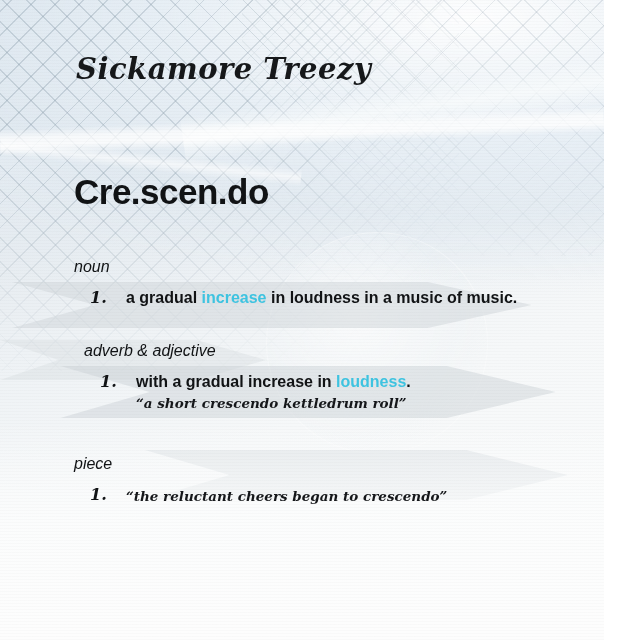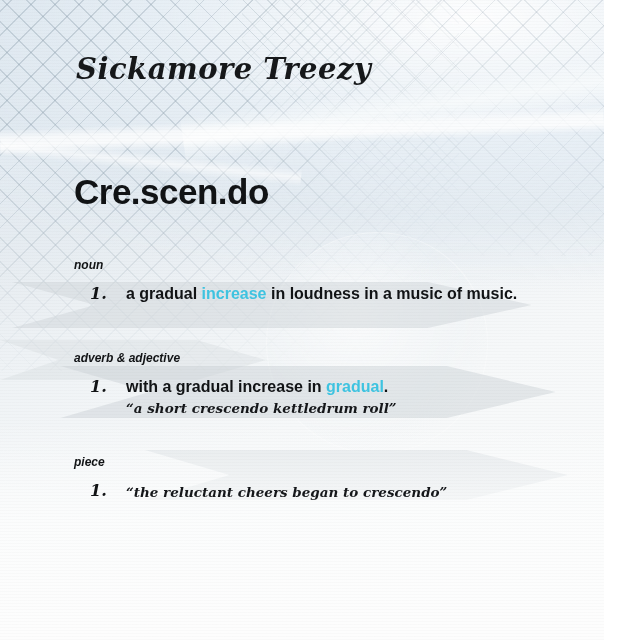--- a/index.html
+++ b/index.html
@@ -150,23 +150,23 @@
     font-family: "Liberation Sans", sans-serif;
     font-weight: normal;
     font-size: 21px;
     color: #17191b;
     letter-spacing: 0.2px;
   }
 
   .entry { position: absolute; left: 74px; }
   .pos {
     font-family: "Liberation Sans", sans-serif;
-    font-weight: bold;
-    font-style: italic;
-    font-size: 12px;
+    font-weight: normal;
+    font-style: italic;
+    font-size: 16px;
     color: #111315;
     margin: 0 0 12px 0;
   }
   .sense {
     display: flex;
     align-items: flex-start;
     margin-left: 16px;
   }
   .num {
     font-family: "DejaVu Serif", "Liberation Serif", serif;
@@ -190,21 +190,21 @@
   .example {
     font-family: "DejaVu Serif", "Liberation Serif", serif;
     font-style: italic;
     font-weight: bold;
     font-size: 13.5px;
     color: #15171a;
     margin: 3px 0 0 0;
   }
 
   #entry-noun { top: 258px; }
-  #entry-advadj { top: 351px; }
+  #entry-advadj { top: 342px; margin-left: 10px; }
   #entry-verb { top: 455px; }
 </style>
 </head>
 <body>
 
 <div id="cover">
 
   <div class="bg-base"></div>
   <div class="bg-sky"></div>
   <div class="fence"></div>
@@ -235,21 +235,21 @@
 
         </div>
       </div>
     </div>
 
     <div class="entry" id="entry-advadj">
       <div class="pos">adverb &amp; adjective</div>
       <div class="sense">
         <div class="num">1.</div>
         <div class="sense-body">
-          <p class="definition"><span>with a gradual increase in </span><span class="hl">gradual</span><span>.</span></p>
+          <p class="definition"><span>with a gradual increase in </span><span class="hl">loudness</span><span>.</span></p>
           <p class="example">“a short crescendo kettledrum roll”</p>
         </div>
       </div>
     </div>
 
     <div class="entry" id="entry-verb">
       <div class="pos">piece</div>
       <div class="sense">
         <div class="num">1.</div>
         <div class="sense-body">

